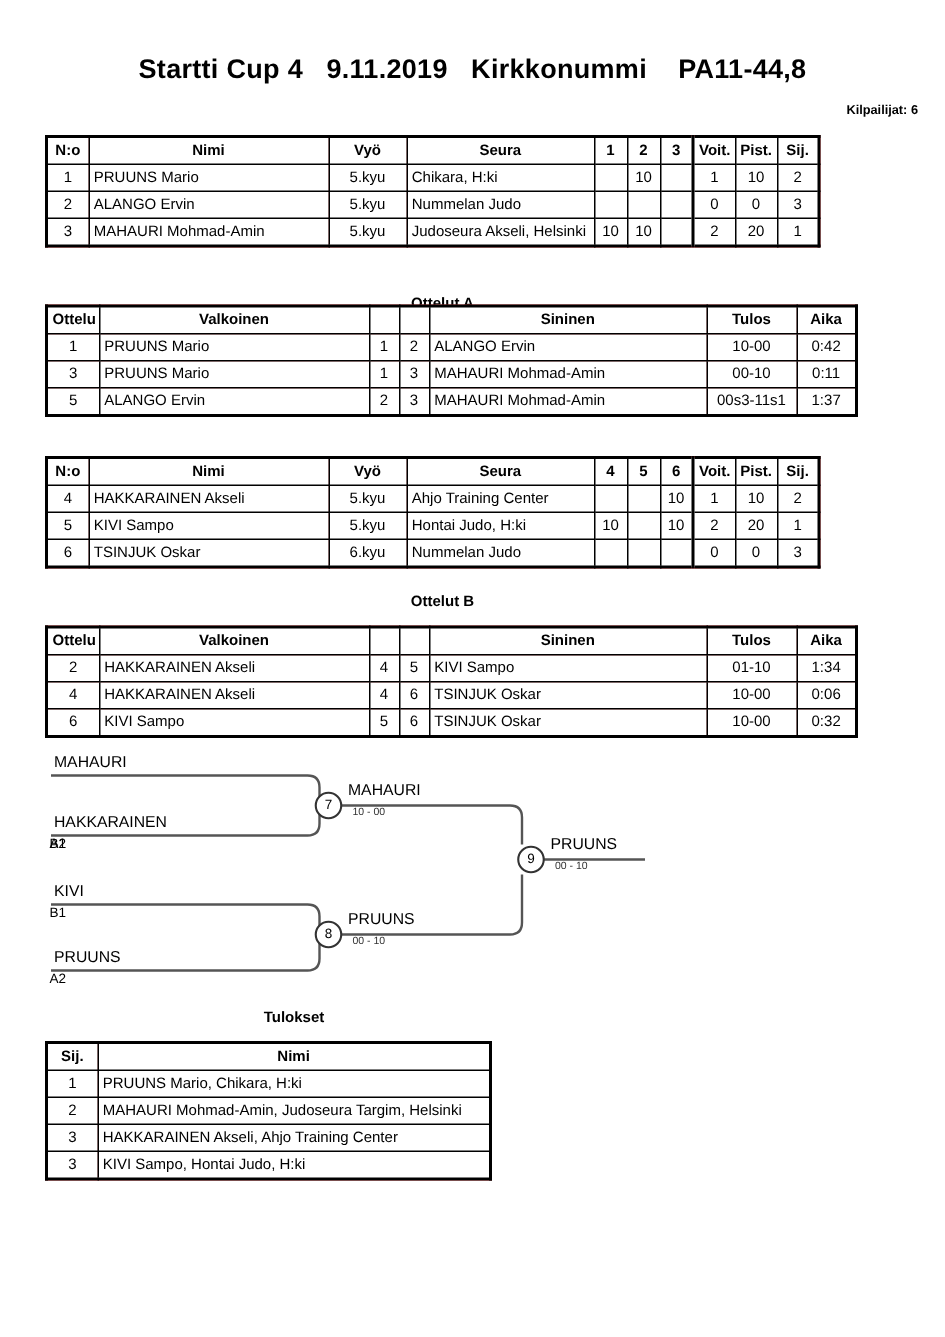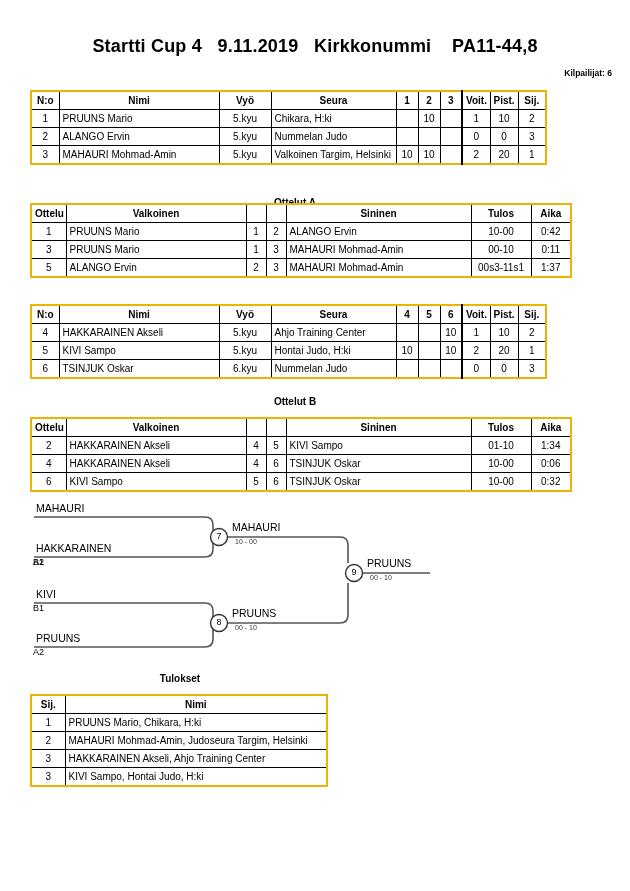--- a/index.html
+++ b/index.html
@@ -24,21 +24,21 @@
 
   
   .caption{
     position:absolute;text-align:center;font-size:10px;font-weight:bold;
     white-space:nowrap;
   }
 
   
   .tbl{
     position:absolute;border-collapse:collapse;table-layout:fixed;
-    border:2px solid #eab308;background:#ef4444;
+    border:2px solid #000000;background:#ef4444;
   }
   .tbl td,.tbl th{
     border:1px solid #000;
     font-size:10px;font-weight:normal;
     padding:0 3px;height:17px;line-height:17px;
     overflow:visible;white-space:nowrap;
     background:#fff;
   }
   .tbl th{font-weight:bold;text-align:center;}
   .c{text-align:center;}
@@ -120,21 +120,21 @@
         <td class="c"></td>
         <td class="c"></td>
         <td class="c thick-l">0</td>
         <td class="c">0</td>
         <td class="c">3</td>
       </tr>
       <tr>
         <td class="c">3</td>
         <td class="l">MAHAURI Mohmad-Amin</td>
         <td class="c">5.kyu</td>
-        <td class="l nowrapover">Valkoinen Targim, Helsinki</td>
+        <td class="l nowrapover">Judoseura Akseli, Helsinki</td>
         <td class="c">10</td>
         <td class="c">10</td>
         <td class="c"></td>
         <td class="c thick-l">2</td>
         <td class="c">20</td>
         <td class="c">1</td>
       </tr>
     </tbody>
   </table>
 
@@ -355,21 +355,21 @@
     <div class="bk-name" style="left:232px;top:26px;">MAHAURI</div>
     <div class="bk-score" style="left:235px;top:43px;">10 - 00</div>
 
     <div class="bk-name" style="left:232px;top:112px;">PRUUNS</div>
     <div class="bk-score" style="left:235px;top:129px;">00 - 10</div>
 
     <div class="bk-name" style="left:367px;top:62px;">PRUUNS</div>
     <div class="bk-score" style="left:370px;top:79px;">00 - 10</div>
   </div>
 
-  <div class="caption" style="left:0;top:673px;width:360px;">Tulokset</div>
+  <div class="caption" style="left:16px;top:673px;width:360px;">Tulokset</div>
   <table class="tbl" id="results" style="left:30px;top:694px;width:296px;">
     <colgroup>
         <col style="width:34px">
         <col style="width:262px">
       </colgroup>
     <thead>
       <tr>
         <th class="c">Sij.</th>
         <th class="c">Nimi</th>
       </tr>

